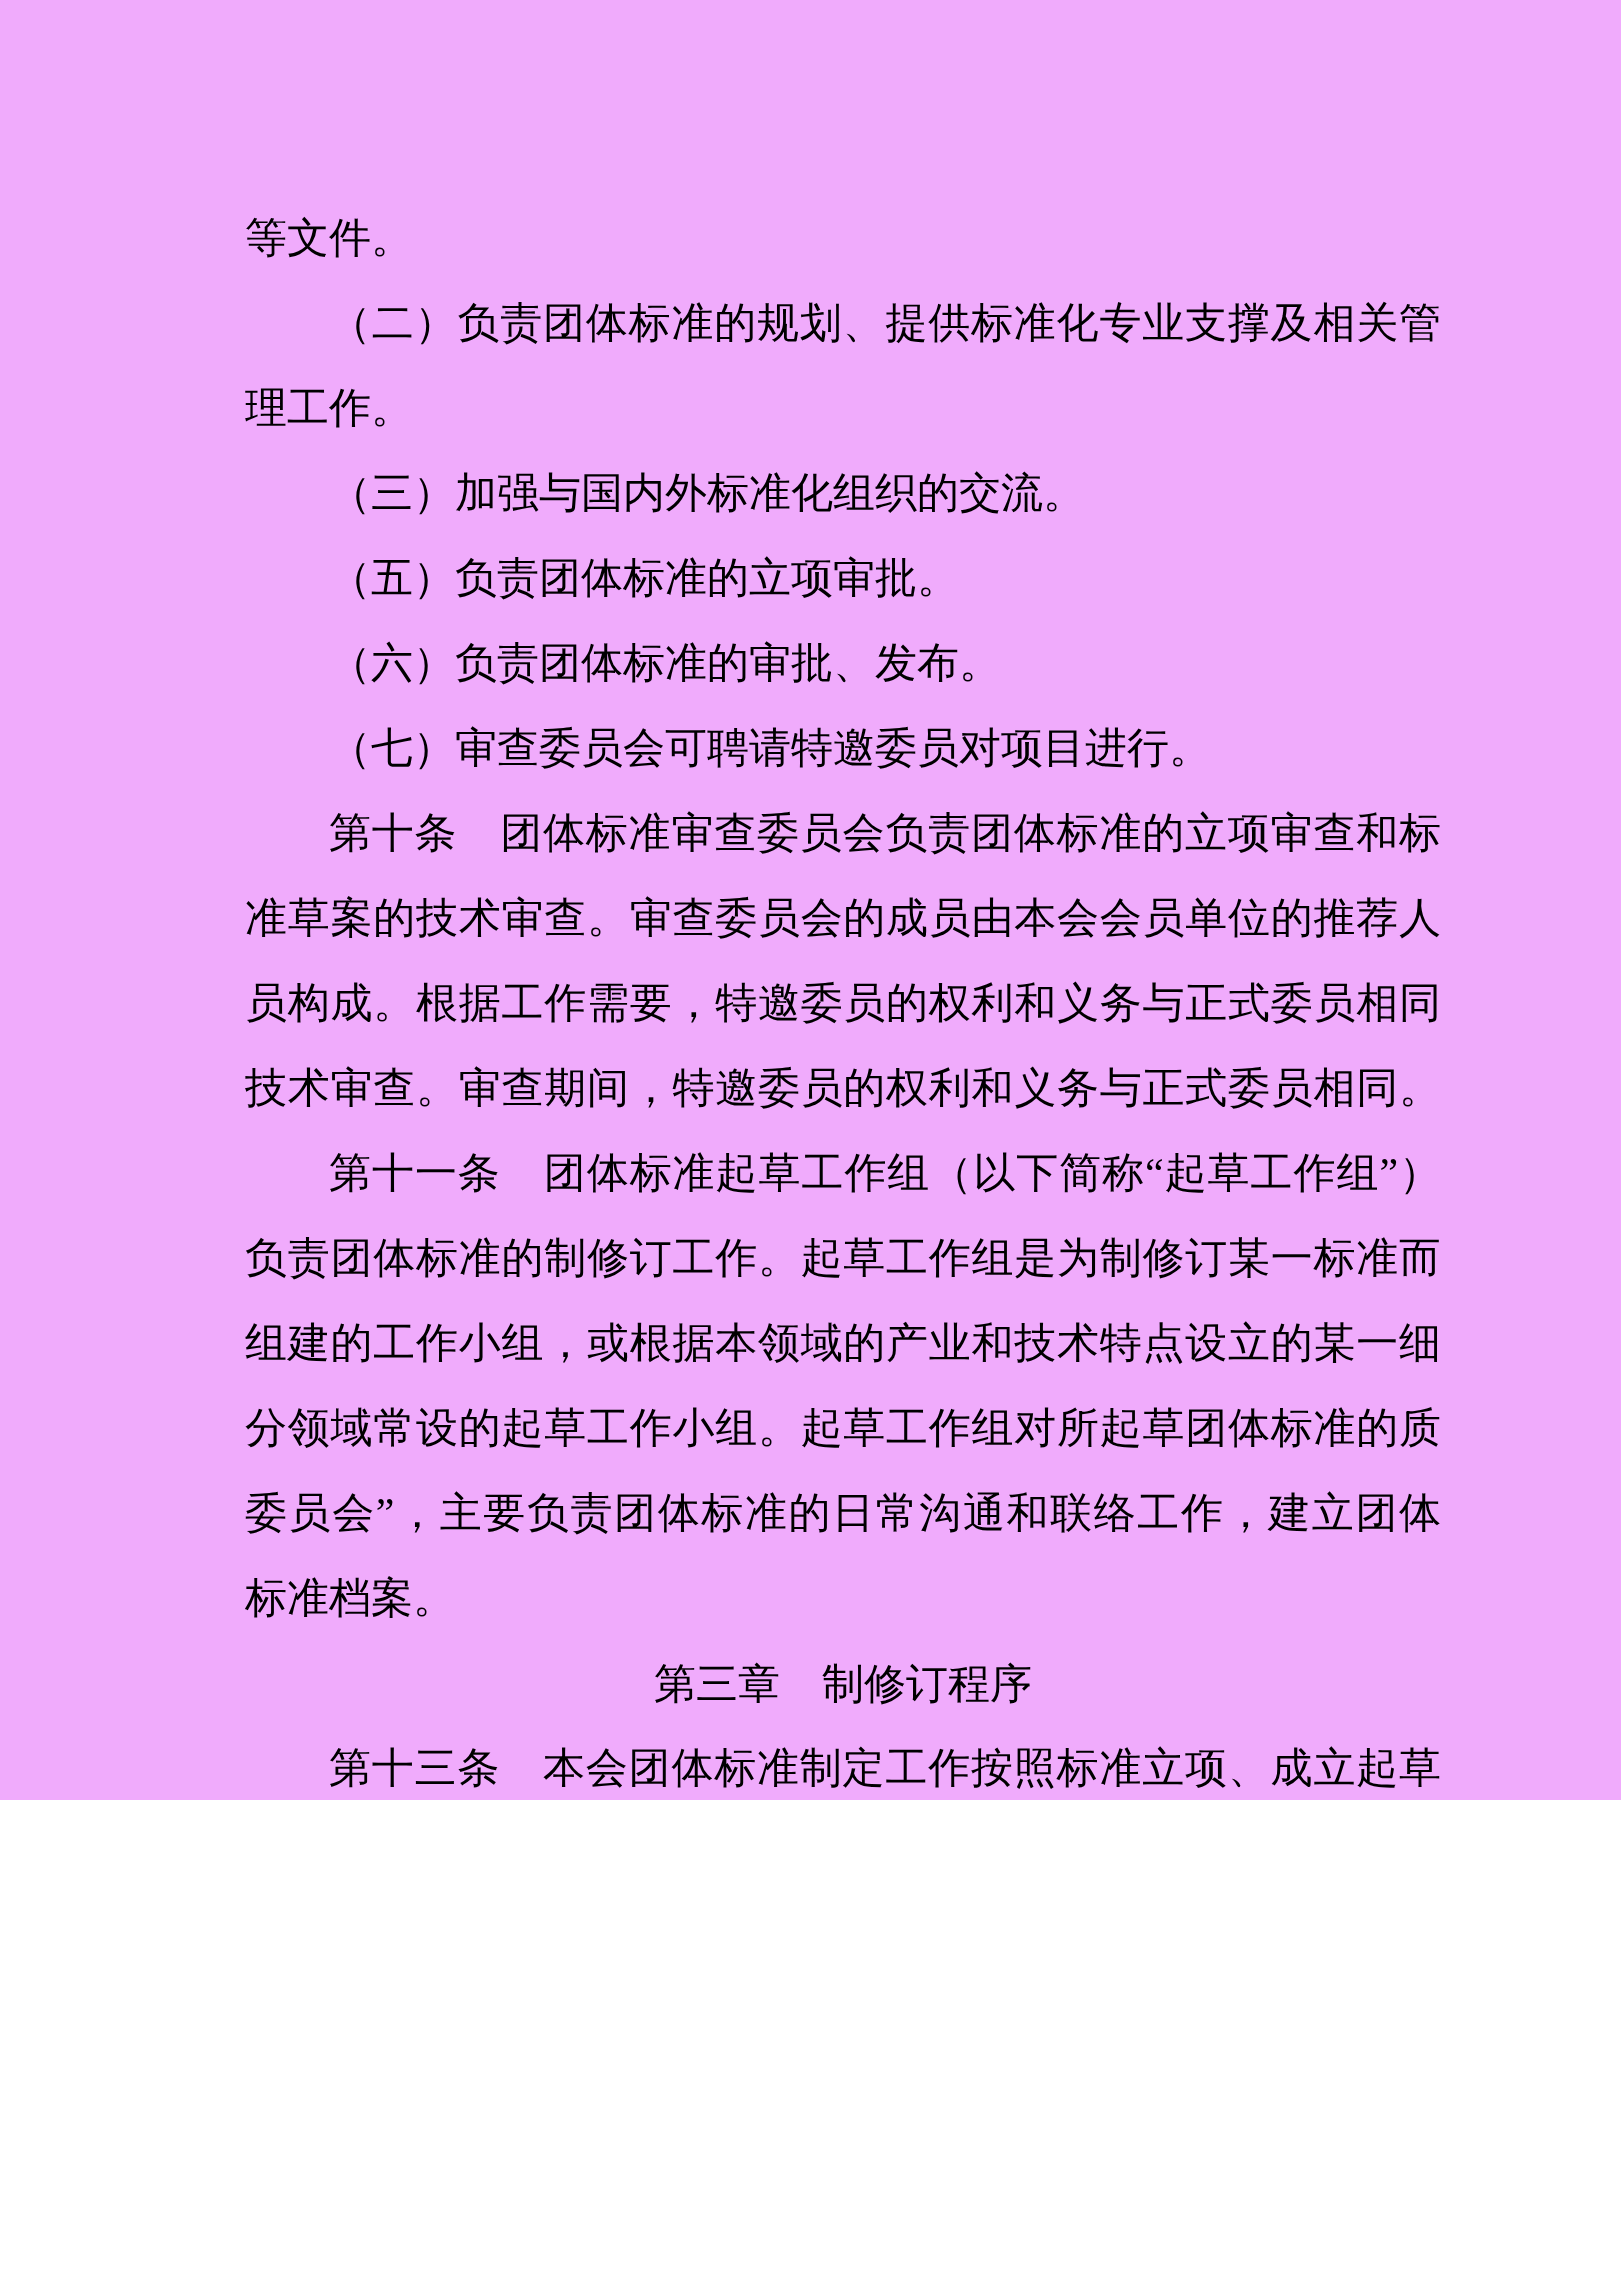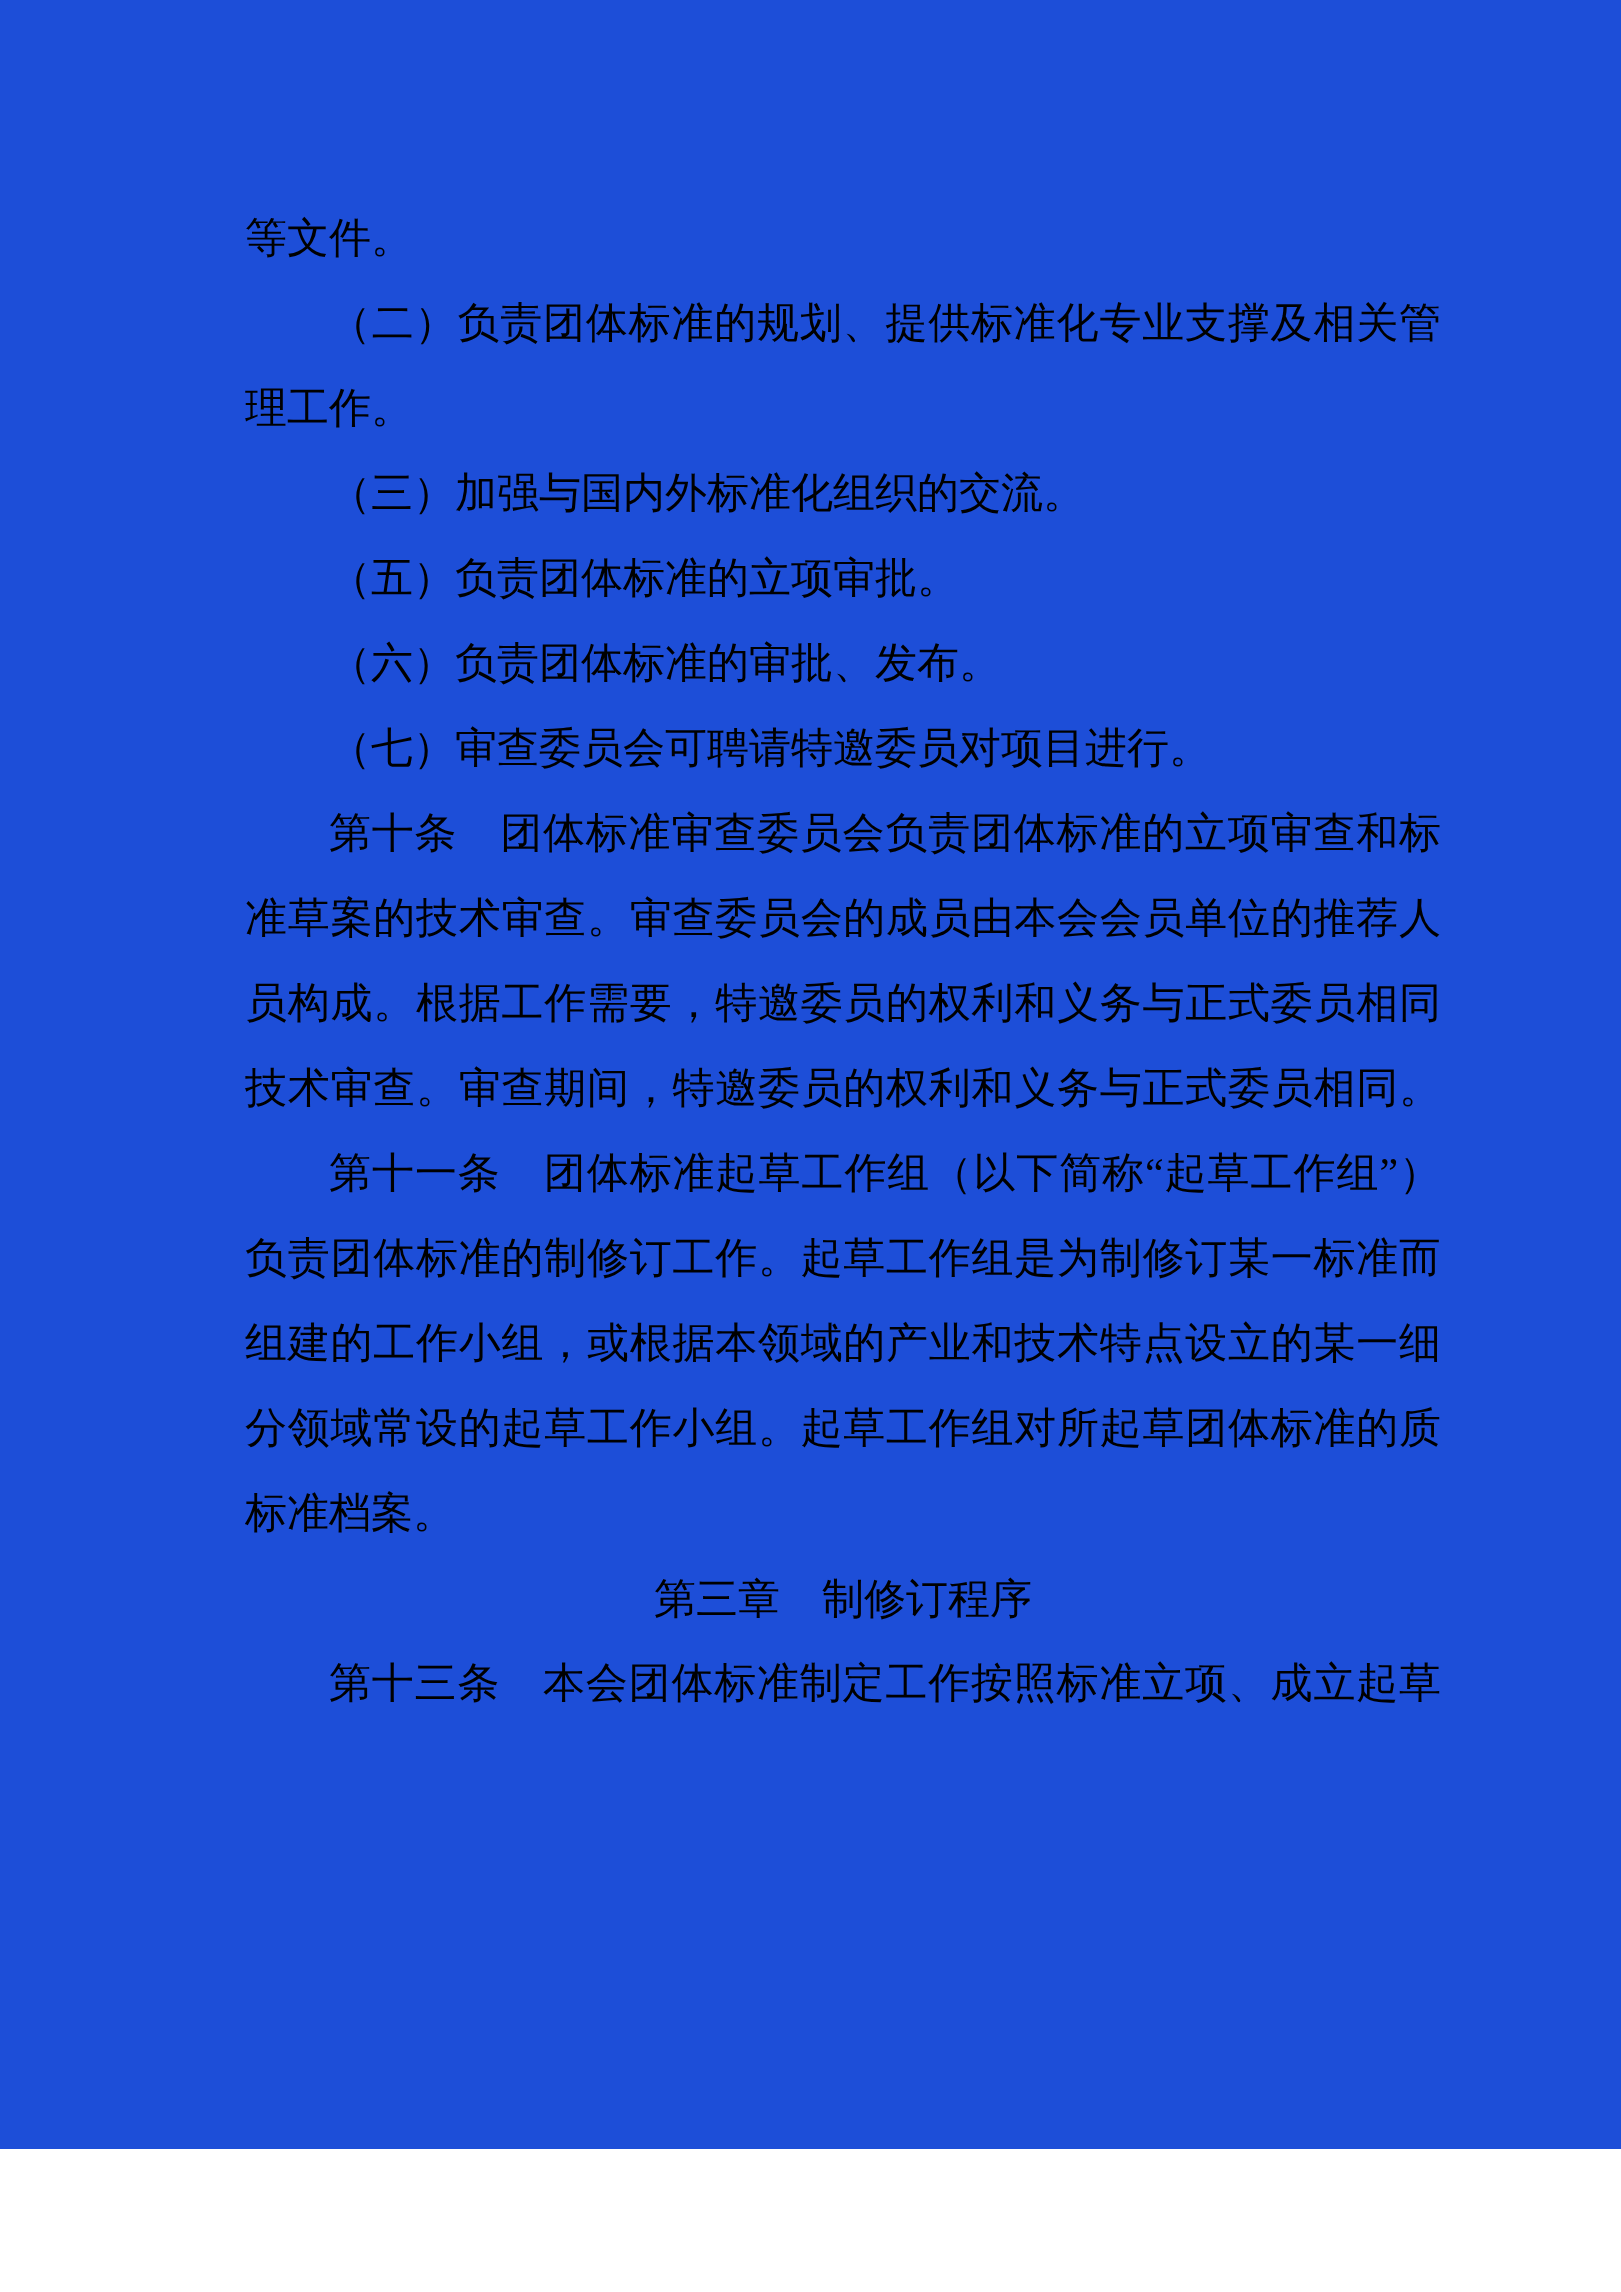--- a/index.html
+++ b/index.html
@@ -1,20 +1,20 @@
 <!DOCTYPE html>
 <html lang="zh"><head>
 <meta charset="utf-8">
 <style>
   html, body { margin: 0; padding: 0; }
   .page {
     position: relative;
     width: 1621px;
-    height: 2149px;
-    background: #1d4ed8;
+    height: 1800px;
+    background: #f0abfc;
     overflow: hidden;
   }
   .doc {
     position: absolute;
     left: 245px;
     top: 196px;
     width: 1196px;
     color: #000000;
     font-family: "Liberation Serif", serif;
     font-size: 42px;
@@ -55,18 +55,19 @@
     <p class="line para">（六）负责团体标准的审批、发布。</p>
     <p class="line para">（七）审查委员会可聘请特邀委员对项目进行。</p>
     <p class="line para fill">第十条　团体标准审查委员会负责团体标准的立项审查和标</p>
     <p class="line cont fill">准草案的技术审查。审查委员会的成员由本会会员单位的推荐人</p>
     <p class="line cont fill">员构成。根据工作需要，特邀委员的权利和义务与正式委员相同</p>
     <p class="line cont fill">技术审查。审查期间，特邀委员的权利和义务与正式委员相同。</p>
     <p class="line para fill">第十一条　团体标准起草工作组（以下简称“起草工作组”）</p>
     <p class="line cont fill">负责团体标准的制修订工作。起草工作组是为制修订某一标准而</p>
     <p class="line cont fill">组建的工作小组，或根据本领域的产业和技术特点设立的某一细</p>
     <p class="line cont fill">分领域常设的起草工作小组。起草工作组对所起草团体标准的质</p>
+    <p class="line cont fill">委员会”，主要负责团体标准的日常沟通和联络工作，建立团体</p>
     <p class="line cont">标准档案。</p>
     <p class="line heading">第三章　制修订程序</p>
     <p class="line para fill">第十三条　本会团体标准制定工作按照标准立项、成立起草</p>
   </div>
 </div>
 
 
 </body></html>

